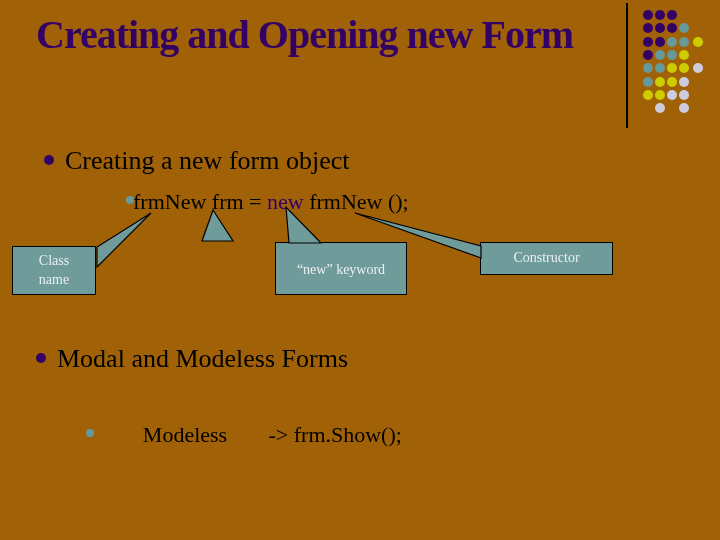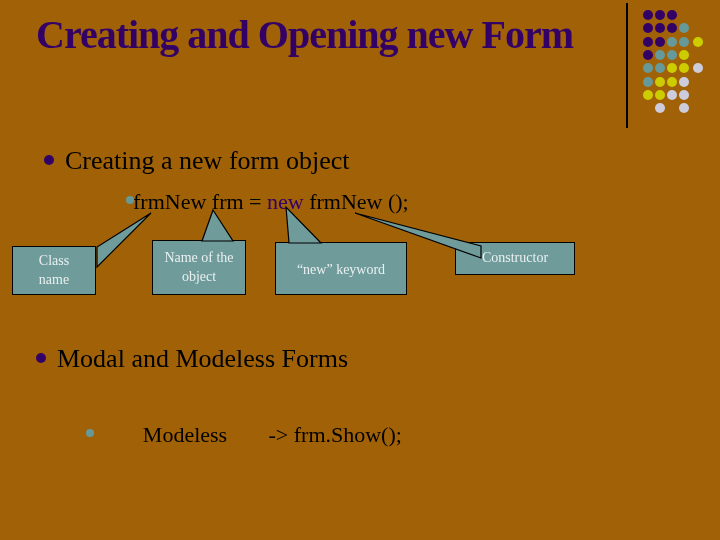--- a/index.html
+++ b/index.html
@@ -27,21 +27,21 @@
   .sub-label{display:inline-block;width:156px;margin-left:21px;}
   .callout{
     position:absolute;box-sizing:border-box;
     background:var(--callout-fill);border:1px solid var(--callout-border);
     color:var(--callout-text);font-size:14px;line-height:1.3;text-align:center;
     display:flex;align-items:center;justify-content:center;
   }
   .callout.c1{left:12px;top:246px;width:84px;height:49px;padding:0 13px;}
   .callout.c2{left:152px;top:240px;width:94px;height:55px;padding:0 11px;}
   .callout.c3{left:275px;top:242px;width:132px;height:53px;align-items:center;padding-top:4px;}
-  .callout.c4{left:455px;top:242px;width:120px;height:33px;}
+  .callout.c4{left:480px;top:242px;width:133px;height:33px;}
   .tails{position:absolute;left:0;top:0;pointer-events:none;}
   .tails polygon{fill:var(--callout-fill);stroke:var(--callout-border);stroke-width:1.2;}
 </style>
 </head>
 <body>
 
 <div class="slide">
 
   <h1 class="slide-title">Creating and Opening new Form</h1>
 
@@ -86,23 +86,20 @@
   </div>
 
   <div class="row lvl2" style="left:126px;top:189px;">
     <span class="bdot"></span>
     <span class="txt"><span>frmNew frm = </span><span class="kw">new</span><span> frmNew ();</span></span>
   </div>
 
   <div class="callout c1">
     <span>Class name</span>
   </div>
-  <div class="callout c2">
-    <span>Name of the object</span>
-  </div>
   <div class="callout c3">
     <span>“new” keyword</span>
   </div>
   <div class="callout c4">
     <span>Constructor</span>
   </div>
 
   <svg class="tails" width="720" height="540" viewBox="0 0 720 540">
     <polygon points="151,213 97,247 97,267"></polygon>
     <polygon points="213,210 202,241 233,241"></polygon>

